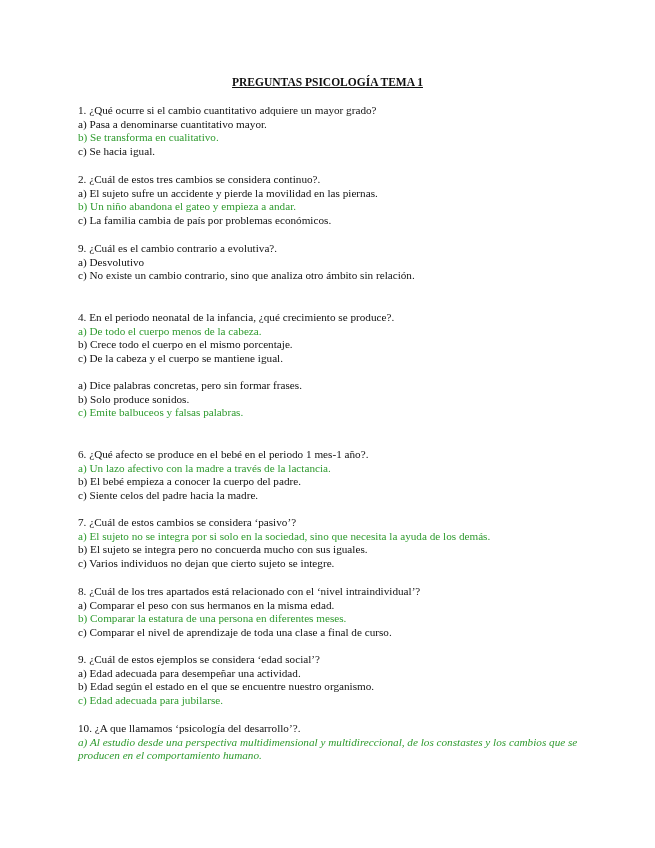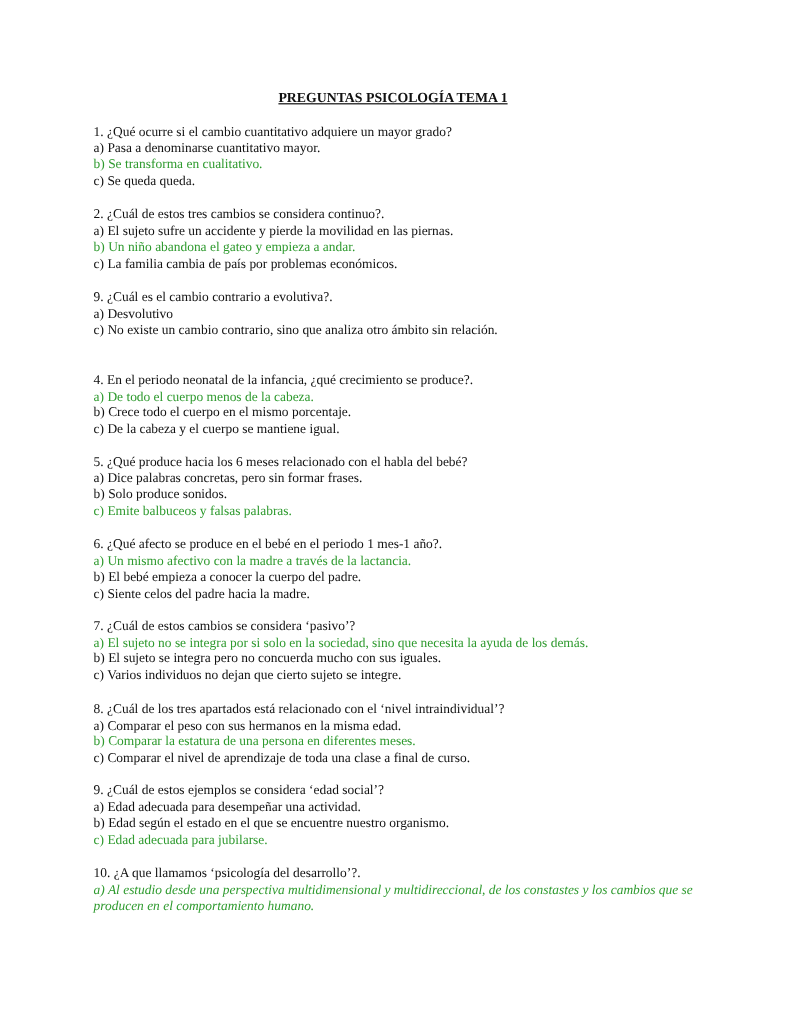--- a/index.html
+++ b/index.html
@@ -21,21 +21,21 @@
 </head>
 <body>
 
 <div class="page">
   <div class="title">PREGUNTAS PSICOLOGÍA TEMA 1</div>
 
   <div class="q" style="top:104px">
     <div class="line">1. ¿Qué ocurre si el cambio cuantitativo adquiere  un mayor grado?</div>
     <div class="line">a) Pasa a denominarse cuantitativo mayor.</div>
     <div class="line correct">b) Se transforma en cualitativo.</div>
-    <div class="line">c) Se queda queda.</div>
+    <div class="line">c) Se hacia igual.</div>
   </div>
 
   <div class="q" style="top:173px">
     <div class="line">2. ¿Cuál de estos tres cambios se considera continuo?.</div>
     <div class="line">a) El sujeto sufre un accidente y pierde la movilidad en las piernas.</div>
     <div class="line correct">b) Un niño abandona el gateo y empieza a andar.</div>
     <div class="line">c) La familia cambia de país por problemas económicos.</div>
   </div>
 
   <div class="q" style="top:242px">
@@ -45,29 +45,28 @@
   </div>
 
   <div class="q" style="top:311px">
     <div class="line">4. En el periodo neonatal de la infancia, ¿qué crecimiento se produce?.</div>
     <div class="line correct">a) De todo el cuerpo menos de la cabeza.</div>
     <div class="line">b) Crece todo el cuerpo en el mismo porcentaje.</div>
     <div class="line">c) De la cabeza y el cuerpo se mantiene igual.</div>
   </div>
 
   <div class="q" style="top:379px">
-    <div class="line">5. ¿Qué produce hacia los 6 meses relacionado con el habla del bebé?</div>
     <div class="line">a) Dice palabras concretas, pero sin formar frases.</div>
     <div class="line">b) Solo produce sonidos.</div>
     <div class="line correct">c) Emite balbuceos y falsas palabras.</div>
   </div>
 
   <div class="q" style="top:448px">
     <div class="line">6. ¿Qué afecto se produce en el bebé en el periodo 1 mes-1 año?.</div>
-    <div class="line correct">a) Un mismo afectivo con la madre a través de la lactancia.</div>
+    <div class="line correct">a) Un lazo afectivo con la madre a través de la lactancia.</div>
     <div class="line">b) El bebé empieza a conocer la cuerpo del padre.</div>
     <div class="line">c) Siente celos del padre hacia la madre.</div>
   </div>
 
   <div class="q" style="top:516px">
     <div class="line">7. ¿Cuál de estos cambios se considera ‘pasivo’?</div>
     <div class="line correct">a) El sujeto no se integra por si solo en la sociedad, sino que necesita la ayuda de los demás.</div>
     <div class="line">b) El sujeto se integra pero no concuerda mucho con sus iguales.</div>
     <div class="line">c) Varios individuos no dejan que cierto sujeto se integre.</div>
   </div>

